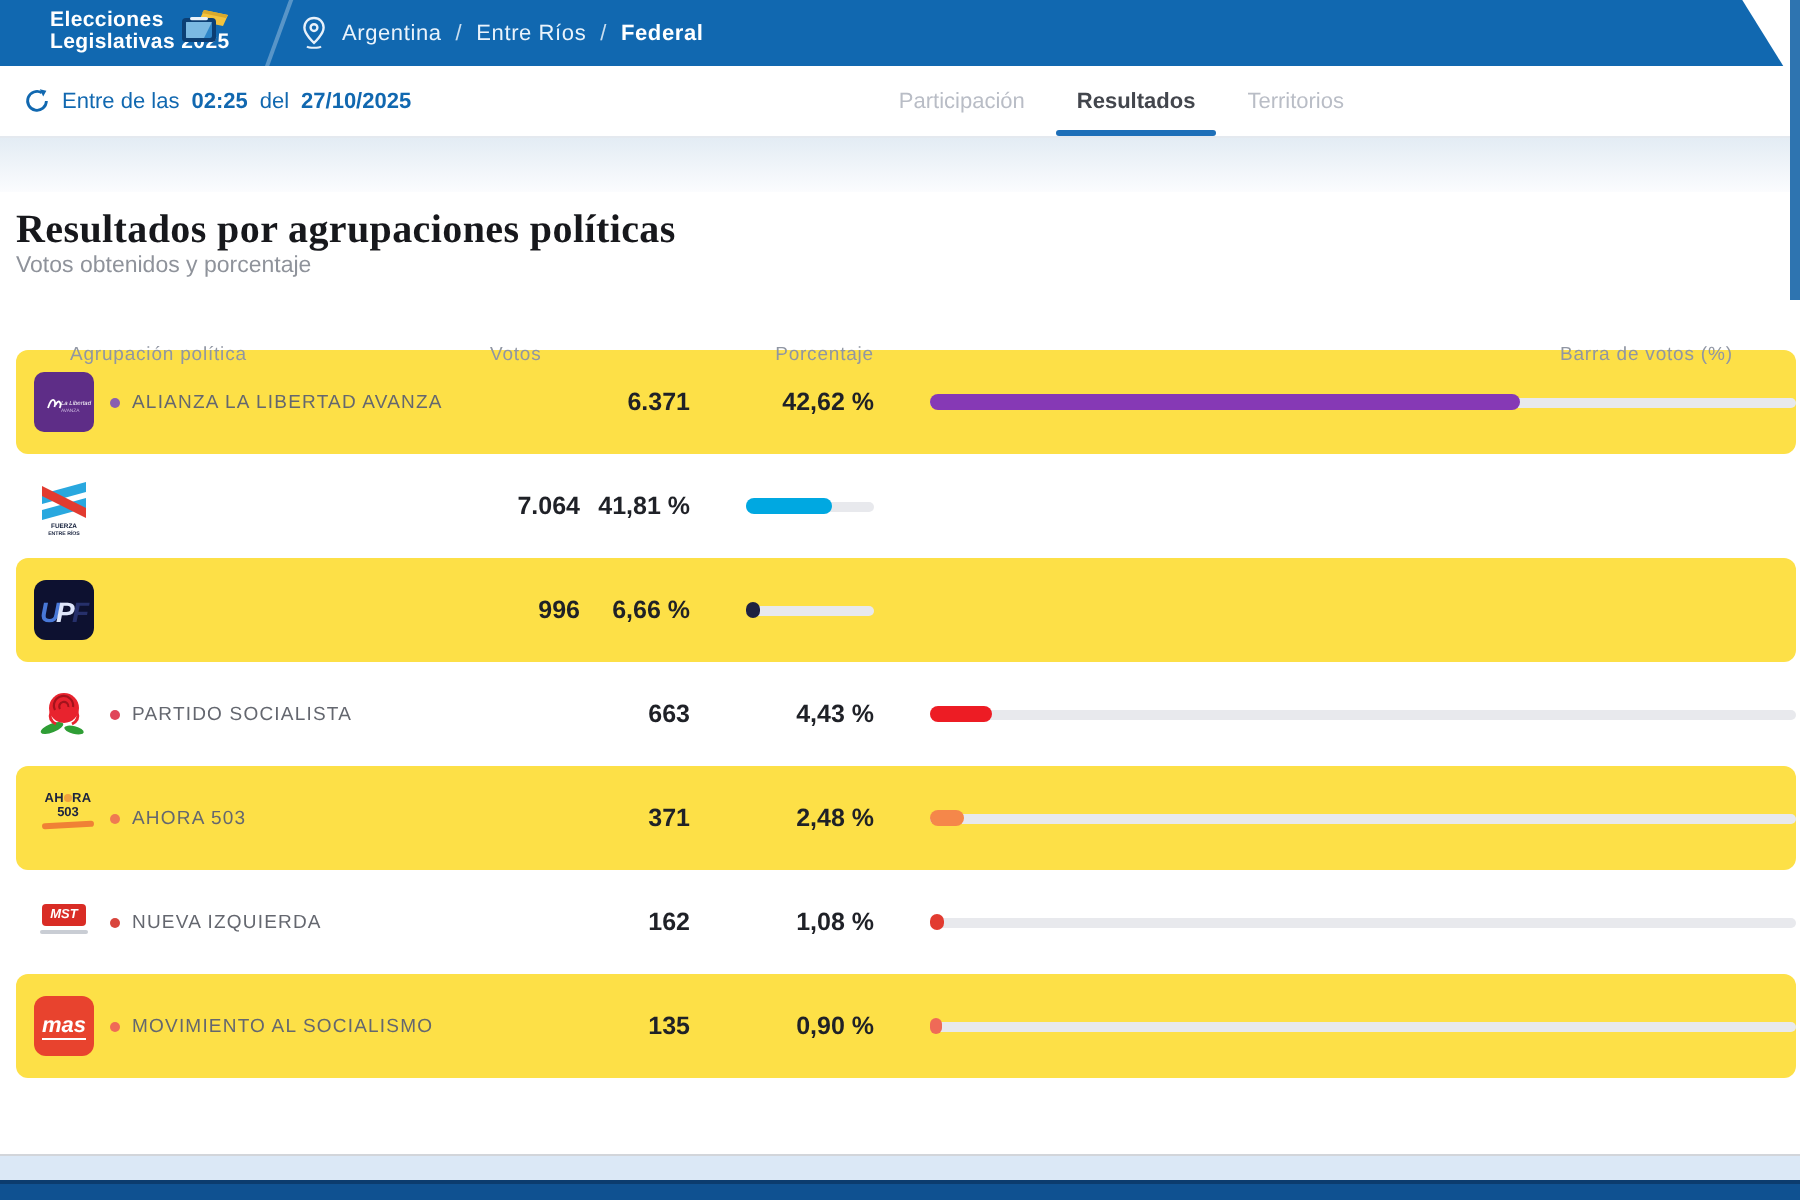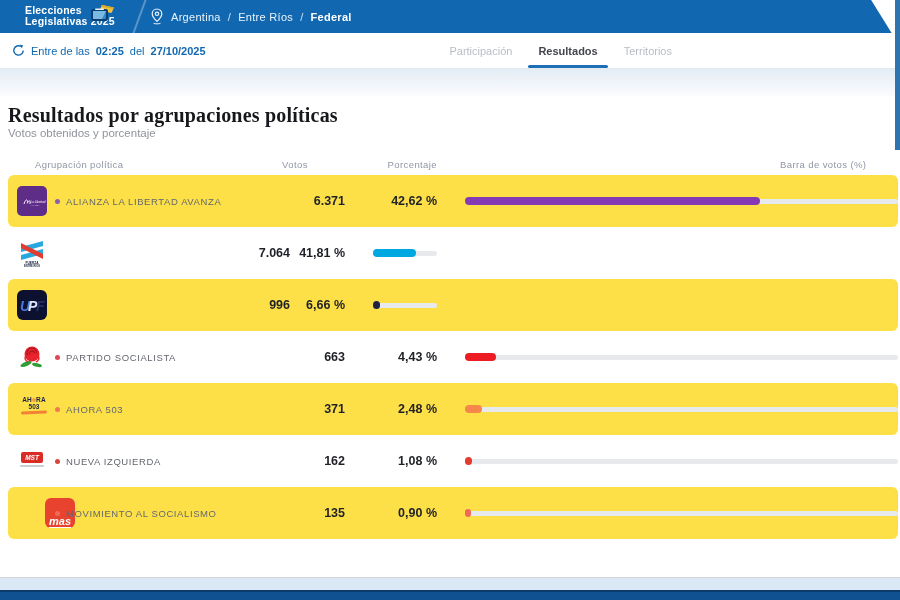--- a/index.html
+++ b/index.html
@@ -27,41 +27,41 @@
   .tab.active{color:#43464d;font-weight:bold;}
   .tab.active::after{content:"";position:absolute;left:-4px;right:-4px;bottom:0;height:3px;background:#1e6fb8;border-radius:2px;}
 
   .band{height:28px;background:linear-gradient(#e3ecf4,#fbfcfe);border-top:1px solid #e4e9ef;box-sizing:border-box;}
 
   main{position:relative;padding:8px 0 0 8px;}
   h1{margin:0;font-family:"Liberation Serif",serif;font-size:20px;color:#17181c;letter-spacing:.2px;}
   .subtitle{margin:0 0 0;font-size:11.5px;color:#8f939b;}
 
   .thead{position:relative;height:18px;margin-top:16px;font-size:9.5px;color:#9096a3;letter-spacing:.4px;}
-  .thead span{position:absolute;top:4px;}
+  .thead span{position:absolute;top:17px;}
   .th-party{left:27px;}
-  .th-votes{left:237px;width:100px;text-align:center;}
+  .th-votes{left:237px;width:100px;text-align:left;}
   .th-pct{left:329px;width:100px;text-align:right;}
   .th-bar{left:772px;}
 
   .rows{margin-top:2px;}
   .row{width:890px;height:52px;display:grid;grid-template-columns:38px 235px 55px 92px 1fr;align-items:center;padding-left:9px;box-sizing:border-box;cursor:pointer;}
   .row.striped{background:#fde047;border-radius:6px;}
   .logo-cell{width:30px;height:30px;}
   .name-cell{display:flex;align-items:center;gap:6px;}
   .dot{width:5px;height:5px;border-radius:50%;flex:0 0 auto;}
   .pname{font-size:9.5px;color:#64676f;letter-spacing:.6px;}
   .votes,.pct{font-weight:bold;font-size:12.5px;color:#1f2127;text-align:right;}
   .barcell{position:relative;height:100%;padding-left:28px;}
   .track{position:absolute;left:28px;right:0;top:50%;height:5px;margin-top:-2.5px;background:#e8e9ed;border-radius:3px;}
   .fill{position:absolute;left:0;top:-1.5px;height:8px;border-radius:4px;}
 
   .mini-red{width:22px;height:11px;background:#d92c25;border-radius:2px;color:#fff;font-size:6.5px;font-weight:bold;font-style:italic;display:flex;align-items:center;justify-content:center;margin:6px auto 0;}
   .mini-sub{width:24px;height:2px;background:#c9cdd4;border-radius:1px;margin:2px auto 0;}
-  .mas-box{width:30px;height:30px;background:#e8432e;border-radius:6px;display:flex;align-items:flex-end;justify-content:center;margin-left:28px;}
+  .mas-box{width:30px;height:30px;background:#e8432e;border-radius:6px;display:flex;align-items:center;justify-content:center;}
   .mas-box span{color:#fff;font-weight:bold;font-style:italic;font-size:11px;border-bottom:1px solid #fff;line-height:12px;}
   .ahora{width:34px;text-align:center;line-height:7px;margin-top:2px;}
   .ahora .l1{font-size:6.5px;font-weight:bold;color:#1c2340;letter-spacing:.2px;}
   .ahora .odot{display:inline-block;width:4px;height:4px;border-radius:50%;background:#f0a13c;}
   .ahora .l2{font-size:6.5px;font-weight:bold;color:#1c2340;}
   .ahora .swoosh{width:26px;height:3px;background:#f08135;border-radius:2px;margin:1px auto 0;transform:rotate(-3deg);}
 
   .footer-band{position:absolute;left:0;right:0;bottom:8px;height:14px;background:#dbe8f6;border-top:1px solid #d2d5da;}
   .footer-bar{position:absolute;left:0;right:0;bottom:0;height:8px;background:#0f5191;border-top:2px solid #0c3c6e;}
 </style>

